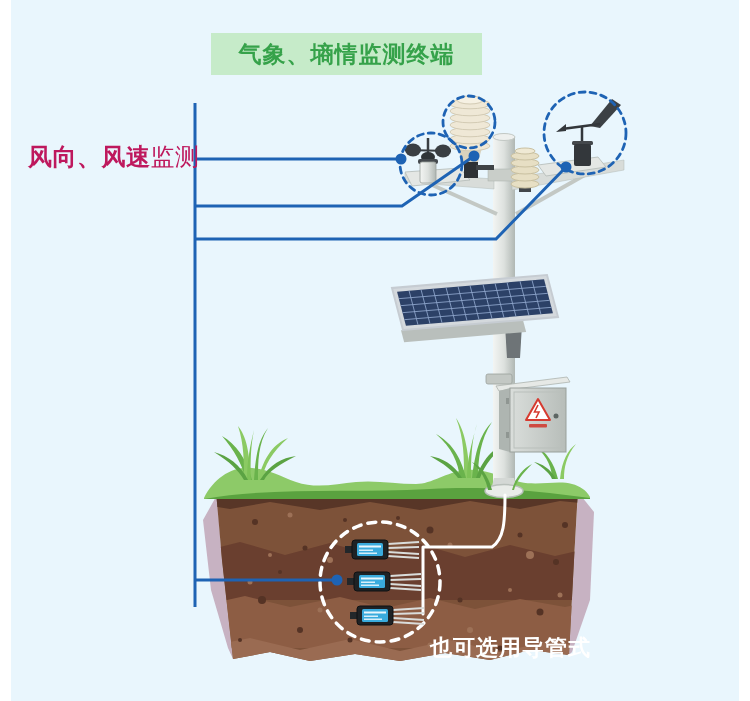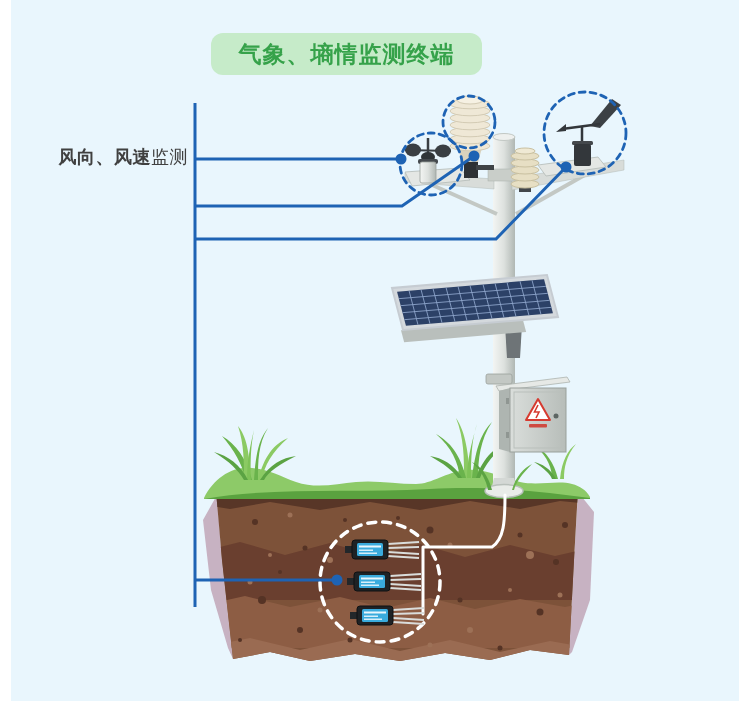--- a/index.html
+++ b/index.html
@@ -5,29 +5,29 @@
   html,body{margin:0;padding:0;}
   .page{
     position:relative;width:750px;height:701px;overflow:hidden;
     background:#ffffff;
     font-family:"DejaVu Sans","Liberation Sans",sans-serif;
   }
   .bg{position:absolute;top:0;bottom:0;left:11px;right:11px;background:#e9f6fd;}
   .scene{position:absolute;top:0;left:0;}
   .title-banner{
     position:absolute;left:211px;top:33px;width:271px;height:42px;
-    background:#c6ebc9;border-radius:12px;
+    background:#c6ebc9;border-radius:0;
     display:flex;align-items:center;justify-content:center;
   }
   .title-banner span{
     color:#36a24a;font-size:23px;font-weight:700;letter-spacing:1px;
   }
   .label{
     position:absolute;left:28px;width:160px;text-align:right;
-    color:#404040;font-size:18px;line-height:22px;letter-spacing:0.5px;
+    color:#be185d;font-size:24px;line-height:22px;letter-spacing:0.5px;
     white-space:nowrap;
   }
   .label .lb{font-weight:700;}
   .label .ln{font-weight:400;}
   .label.soil{ text-align:center;left:48px;line-height:26px;}
   .conduit-note{
     position:absolute;left:430px;top:633px;
     color:#ffffff;font-size:22px;font-weight:700;letter-spacing:1px;
   }
 </style>
@@ -302,13 +302,14 @@
   </svg>
 
   <div class="title-banner">
     <span>气象、墒情监测终端</span>
   </div>
 
   <div class="label" style="top:146px;">
     <span class="lb">风向、风速</span><span class="ln">监测</span>
   </div>
 
+  <div class="conduit-note">也可选用导管式</div>
 </div>
 
 </body></html>

